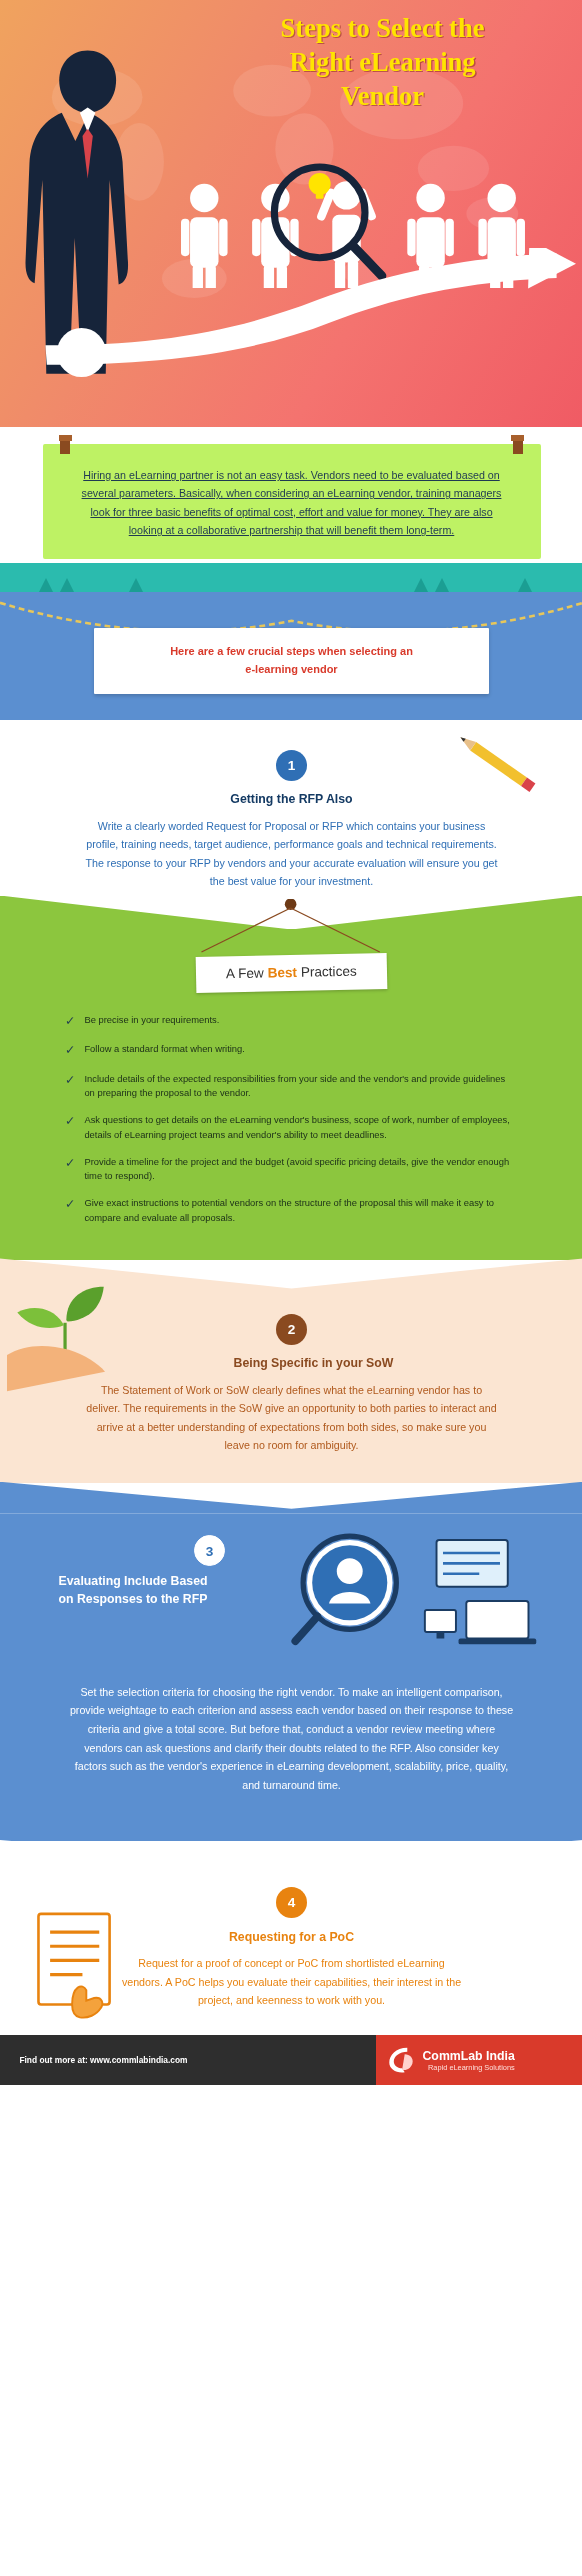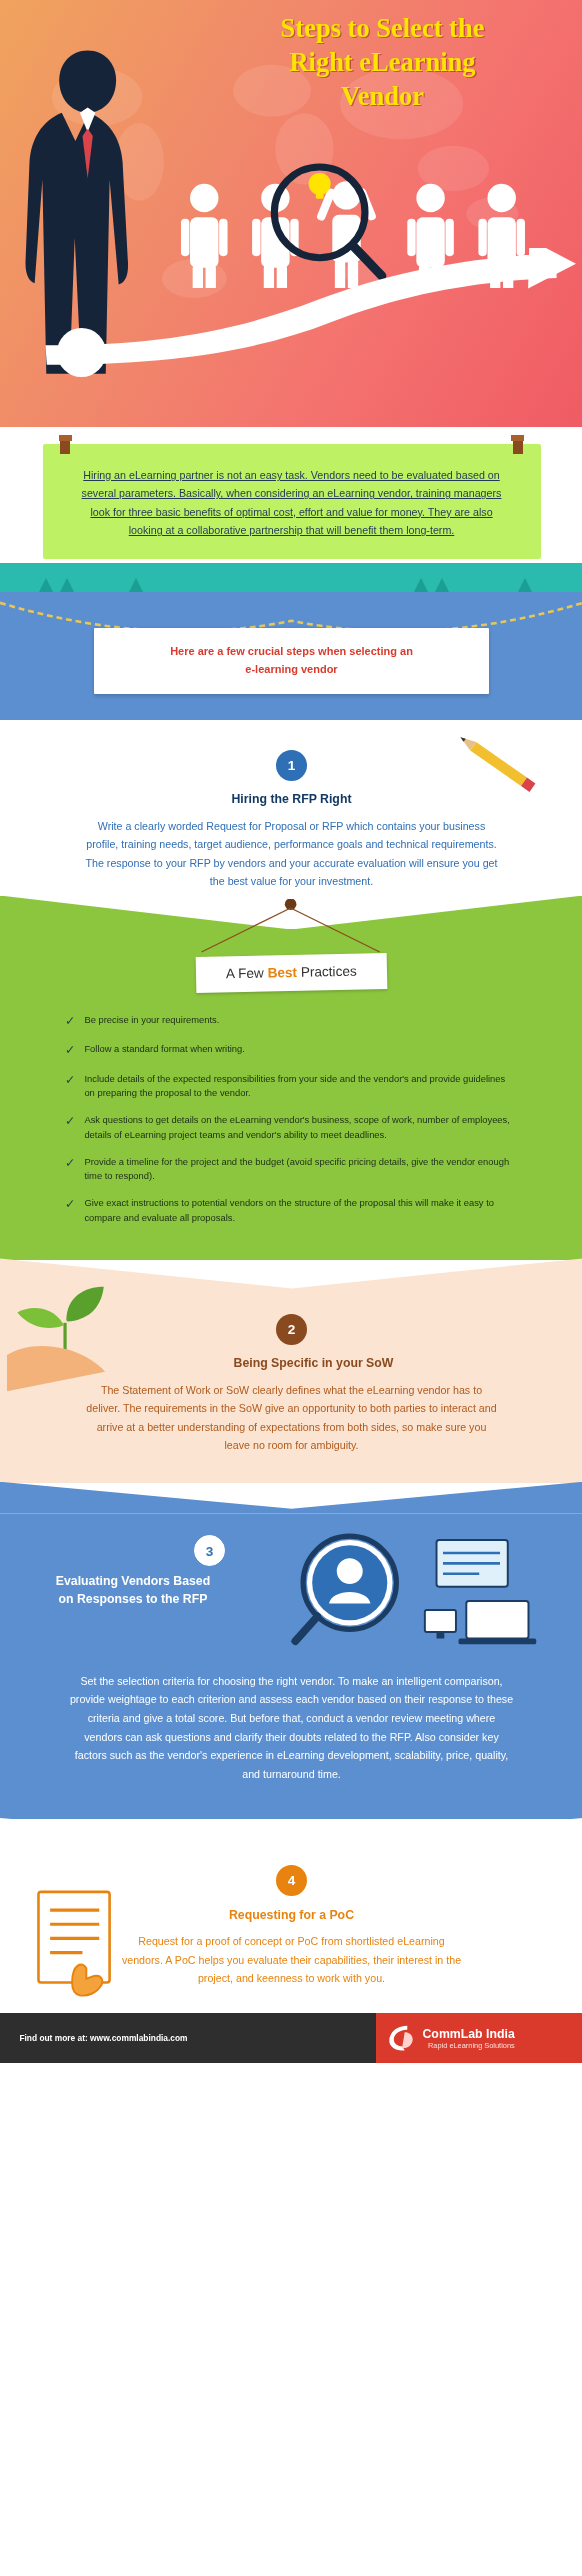--- a/index.html
+++ b/index.html
@@ -309,21 +309,21 @@
   }
   .sec3-graphic {
     position: absolute;
     right: 26px;
     top: 0;
     width: 285px;
     height: 136px;
   }
   .blue-body {
     width: 447px;
-    margin: 5px auto;
+    margin: 16px auto;
     font-size: 10.7px;
     line-height: 1.74;
     color: #ffffff;
     text-align: center;
   }
 
   
   .sec4 {
     position: relative;
     background: #ffffff;
@@ -511,21 +511,21 @@
   <div class="sec-white">
     <svg class="pencil" viewBox="0 0 150 120">
       <g transform="rotate(35 75 60)">
         <rect x="30" y="48" width="96" height="16" fill="#f2c02e"></rect>
         <rect x="126" y="48" width="16" height="16" fill="#d9434a"></rect>
         <path d="M30 48 L 6 56 L 30 64 Z" fill="#e8c08a"></path>
         <path d="M14 53 L 6 56 L 14 59 Z" fill="#333"></path>
       </g>
     </svg>
     <div class="num-badge badge-blue">1</div>
-    <div class="step-head">Hiring the RFP Right</div>
+    <div class="step-head">Getting the RFP Also</div>
     <div class="step-body">Write a clearly worded Request for Proposal or RFP which contains your business profile, training needs, target audience, performance goals and technical requirements. The response to your RFP by vendors and your accurate evaluation will ensure you get the best value for your investment.</div>
   </div>
 
   <div class="green-top-notch"></div>
   <div class="green-sec">
     <div class="ribbon-wrap">
       <svg class="ribbon-strings" viewBox="0 0 900 96">
         <circle cx="450" cy="8" r="9" fill="#6d3a16"></circle>
         <line x1="450" y1="14" x2="312" y2="82" stroke="#8a4a20" stroke-width="2"></line>
         <line x1="450" y1="14" x2="588" y2="82" stroke="#8a4a20" stroke-width="2"></line>
@@ -574,21 +574,21 @@
     <div class="num-badge badge-brown">2</div>
     <div class="step-head peach-head">Being Specific in your SoW</div>
     <div class="step-body peach-body">The Statement of Work or SoW clearly defines what the eLearning vendor has to deliver. The requirements in the SoW give an opportunity to both parties to interact and arrive at a better understanding of expectations from both sides, so make sure you leave no room for ambiguity.</div>
   </div>
 
   <div class="blue-notch"></div>
   <div class="blue-sec">
     <div class="sec3-row">
       <div class="num-badge badge-white-ring sec3-badge">3</div>
       <div class="sec3-left">
-        <div class="step-head">Evaluating Vendors Based</div>
+        <div class="step-head">Evaluating Include Based</div>
         <div class="step-head" style="margin-top:-6.5px">on Responses to the RFP</div>
       </div>
       <svg class="sec3-graphic" viewBox="0 0 440 210">
         <g>
           <circle cx="120" cy="80" r="66" fill="#ffffff"></circle>
           <circle cx="120" cy="80" r="58" fill="#2f6fb5"></circle>
           <circle cx="120" cy="62" r="20" fill="#ffffff"></circle>
           <path d="M88 112 C 92 88, 148 88, 152 112 Z" fill="#ffffff"></path>
         </g>
         <g>

